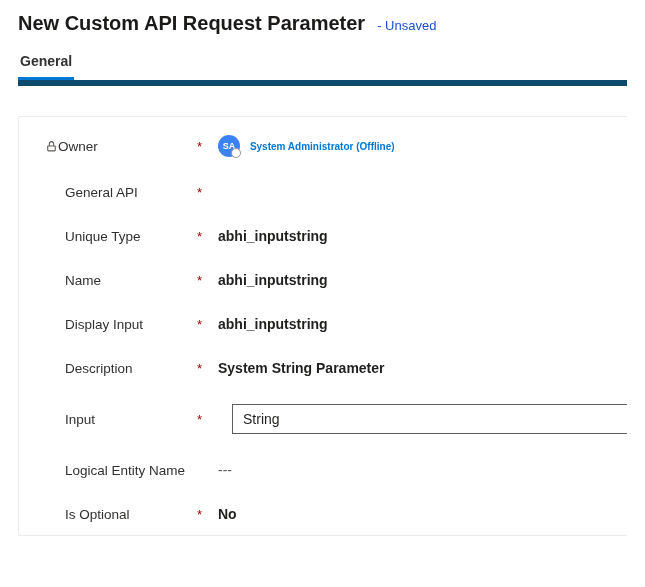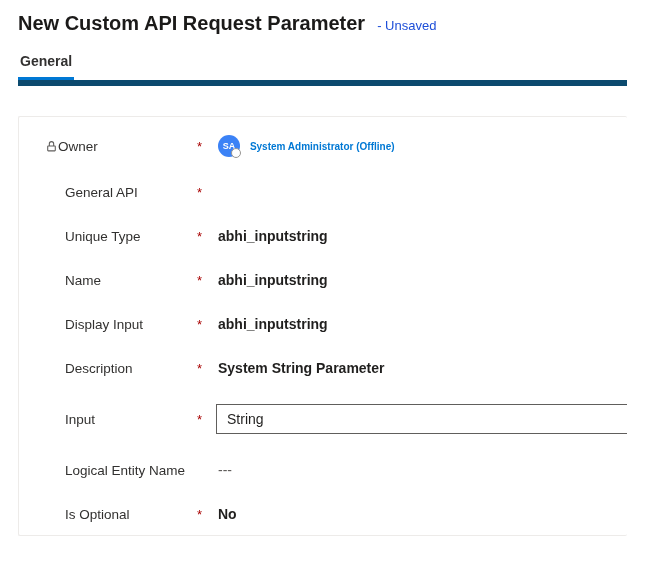--- a/index.html
+++ b/index.html
@@ -127,20 +127,21 @@
   .lock-icon svg { display:block; }
   .select-box {
     border: 1px solid #605e5c;
     padding: 6px 10px;
     font-size: 14px;
     font-weight: 400;
     color: #201f1e;
     cursor: pointer;
     margin-right: -14px;
     border-right: none;
+    margin-left: 16px;
   }
   .placeholder { color: #605e5c; font-weight: 400; }
 </style>
 </head>
 <body>
 
 <div class="page">
 
   <div class="header">
     <span class="header-title">New Custom API Request Parameter</span>

